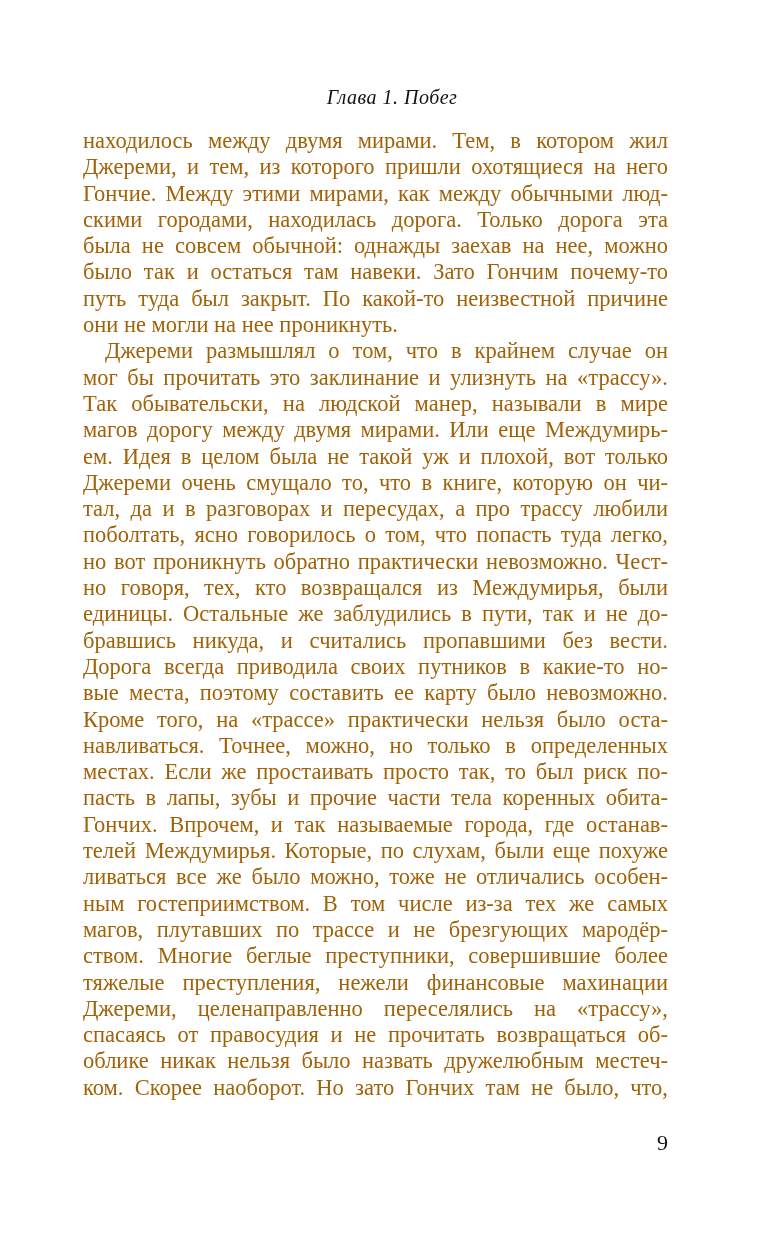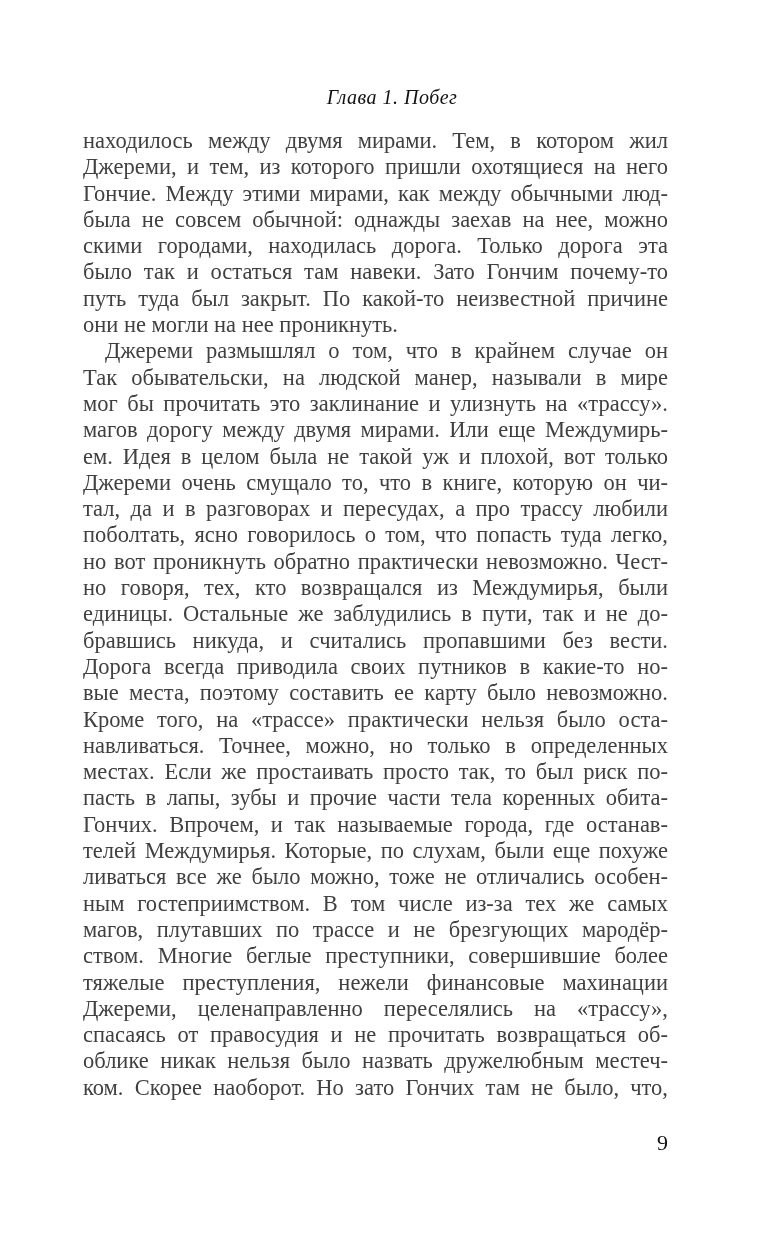--- a/index.html
+++ b/index.html
@@ -34,21 +34,21 @@
       color: #111;
     }
     .body-text {
       position: absolute;
       top: 128px;
       left: 83px;
       width: 585px;
       font-family: "Liberation Serif", "DejaVu Serif", serif;
       font-size: 22.5px;
       line-height: 26.3px;
-      color: #404040;
+      color: #a16207;
     }
     .line {
       display: block;
       white-space: nowrap;
       text-align: justify;
       text-align-last: justify;
       height: 26.3px;
     }
     .line.last {
       text-align-last: left;
@@ -70,28 +70,28 @@
 </head>
 <body>
 
 <div class="page">
   <div class="running-head">Глава 1. Побег</div>
 
   <div class="body-text">
     <span class="line">находилось между двумя мирами. Тем, в котором жил</span>
     <span class="line">Джереми, и тем, из которого пришли охотящиеся на него</span>
     <span class="line">Гончие. Между этими мирами, как между обычными люд-</span>
+    <span class="line">скими городами, находилась дорога. Только дорога эта</span>
     <span class="line">была не совсем обычной: однажды заехав на нее, можно</span>
-    <span class="line">скими городами, находилась дорога. Только дорога эта</span>
     <span class="line">было так и остаться там навеки. Зато Гончим почему-то</span>
     <span class="line">путь туда был закрыт. По какой-то неизвестной причине</span>
     <span class="line last">они не могли на нее проникнуть.</span>
     <span class="line indent">Джереми размышлял о том, что в крайнем случае он</span>
+    <span class="line">мог бы прочитать это заклинание и улизнуть на «трассу».</span>
     <span class="line">Так обывательски, на людской манер, называли в мире</span>
-    <span class="line">мог бы прочитать это заклинание и улизнуть на «трассу».</span>
     <span class="line">магов дорогу между двумя мирами. Или еще Междумирь-</span>
     <span class="line">ем. Идея в целом была не такой уж и плохой, вот только</span>
     <span class="line">Джереми очень смущало то, что в книге, которую он чи-</span>
     <span class="line">тал, да и в разговорах и пересудах, а про трассу любили</span>
     <span class="line">поболтать, ясно говорилось о том, что попасть туда легко,</span>
     <span class="line">но вот проникнуть обратно практически невозможно. Чест-</span>
     <span class="line">но говоря, тех, кто возвращался из Междумирья, были</span>
     <span class="line">единицы. Остальные же заблудились в пути, так и не до-</span>
     <span class="line">бравшись никуда, и считались пропавшими без вести.</span>
     <span class="line">Дорога всегда приводила своих путников в какие-то но-</span>

